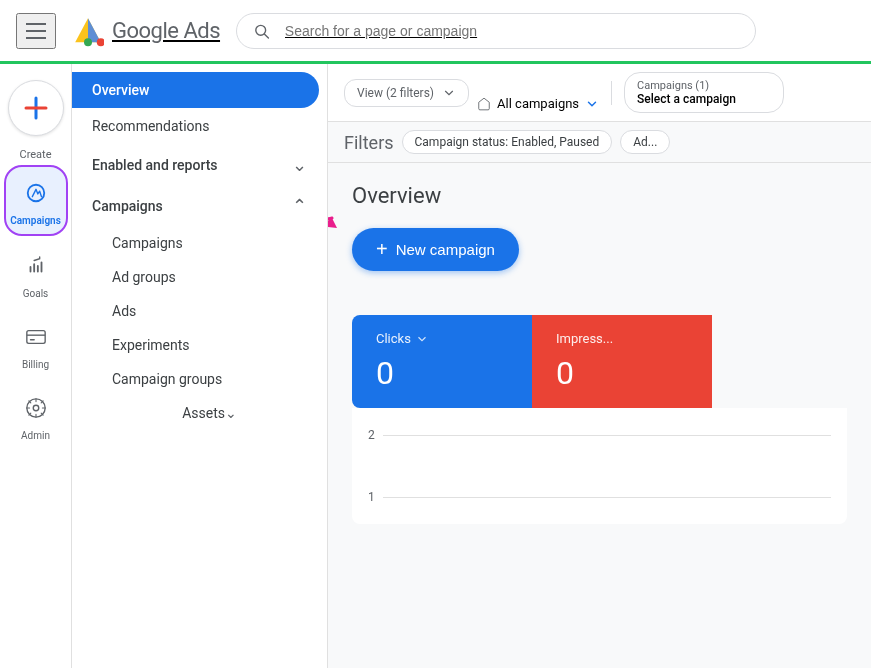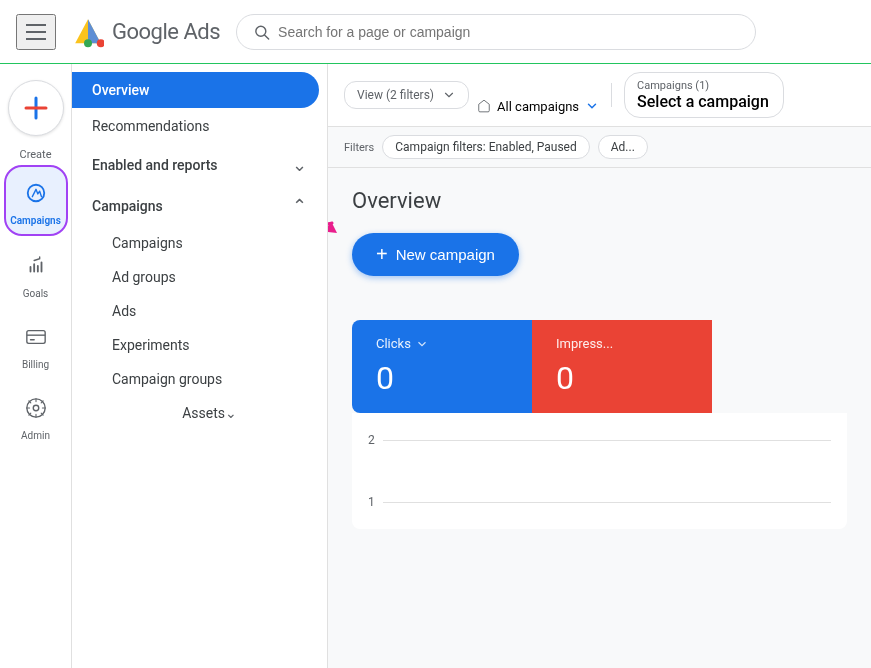--- a/index.html
+++ b/index.html
@@ -4,28 +4,29 @@
   <style>
     * { margin: 0; padding: 0; box-sizing: border-box; }
     body { font-family: 'Google Sans', Roboto, Arial, sans-serif; background: #f8f9fa; width: 871px; height: 668px; overflow: hidden; }
 
     
     .header {
       display: flex;
       align-items: center;
       height: 64px;
       background: #fff;
-      border-bottom: 1px solid #22c55e;
+      border-bottom: 3px solid #22c55e;
       padding: 0 16px;
       gap: 16px;
       position: fixed;
       top: 0;
       left: 0;
       right: 0;
       z-index: 100;
+      text-decoration: underline;
     }
     .hamburger-btn {
       display: flex; flex-direction: column; gap: 5px;
       cursor: pointer; padding: 8px;
     }
     .hamburger-btn span {
       display: block; width: 20px; height: 2px; background: #5f6368;
     }
     .logo-area {
       display: flex; align-items: center; gap: 8px;
@@ -37,21 +38,21 @@
       font-size: 22px; color: #5f6368; font-weight: 400; letter-spacing: -0.5px;
     }
     .search-bar {
       display: flex; align-items: center;
       border: 1px solid #dadce0; border-radius: 24px;
       padding: 8px 16px; gap: 8px;
       flex: 1; max-width: 520px; background: #fff;
     }
     .search-bar input {
       border: none; outline: none; font-size: 14px; color: #3c4043;
-      width: 100%; background: transparent;
+      width: 100%; background: transparent; margin-left: 7px;
     }
 
     
     .layout {
       display: flex;
       margin-top: 64px;
       height: calc(668px - 64px);
     }
 
     
@@ -156,21 +157,21 @@
       font-size: 13px; min-width: 160px;
     }
 
     
     .filters-row {
       display: flex; align-items: center;
       padding: 8px 16px; gap: 8px;
       background: #f8f9fa;
       border-bottom: 1px solid #e0e0e0;
     }
-    .filter-label { font-size: 11px; color: #5f6368; }
+    .filter-label { font-size: 18px; color: #5f6368; }
     .filter-chip {
       display: flex; align-items: center;
       border: 1px solid #dadce0; border-radius: 16px;
       padding: 4px 12px; font-size: 12px; color: #3c4043;
       background: #fff; cursor: pointer;
     }
 
     
     .page-body {
       padding: 20px 24px;
@@ -378,29 +379,29 @@
         <svg width="14" height="14" viewBox="0 0 24 24" fill="none">
             <polyline points="6 9 12 15 18 9" stroke="#1a73e8" stroke-width="2.5" fill="none" stroke-linecap="round"></polyline>
           </svg>
       </div>
 
       <div style="width:1px;height:24px;background:#dadce0;margin:0 4px;"></div>
 
       <div class="campaign-selector">
         <div style="display:flex;flex-direction:column;gap:0;">
           <span style="font-size:11px;color:#5f6368;">Campaigns (1)</span>
-          <span style="font-size:16px;font-weight:500;">Select a campaign</span>
+          <span style="font-size:12px;font-weight:500;">Select a campaign</span>
         </div>
       </div>
     </div>
 
     <div class="filters-row">
       <span class="filter-label">Filters</span>
       <div class="filter-chip">
-        <span>Campaign filters: Enabled, Paused</span>
+        <span>Campaign status: Enabled, Paused</span>
       </div>
       <div class="filter-chip">
         <span>Ad...</span>
       </div>
     </div>
 
     <div class="page-body">
       <h1 class="page-title">Overview</h1>
 
       

